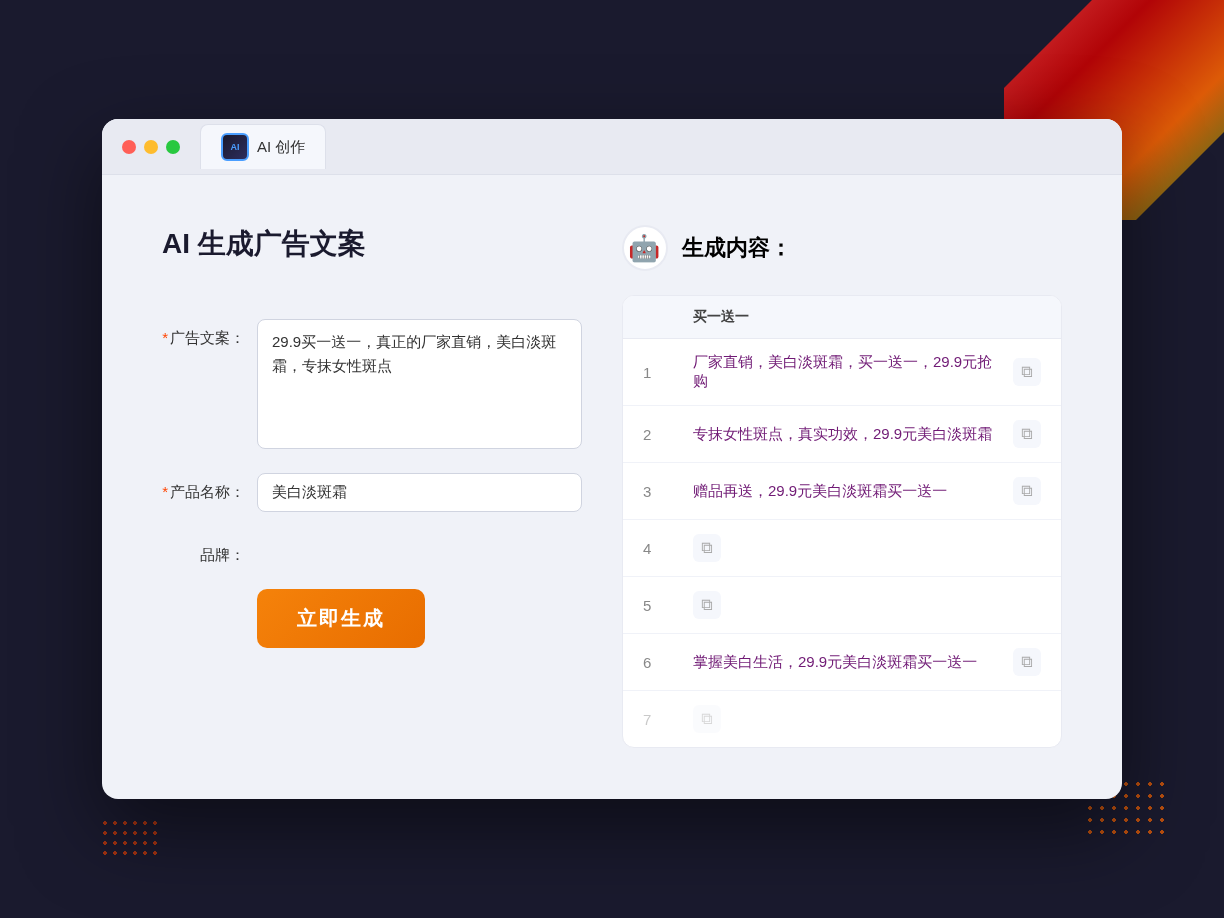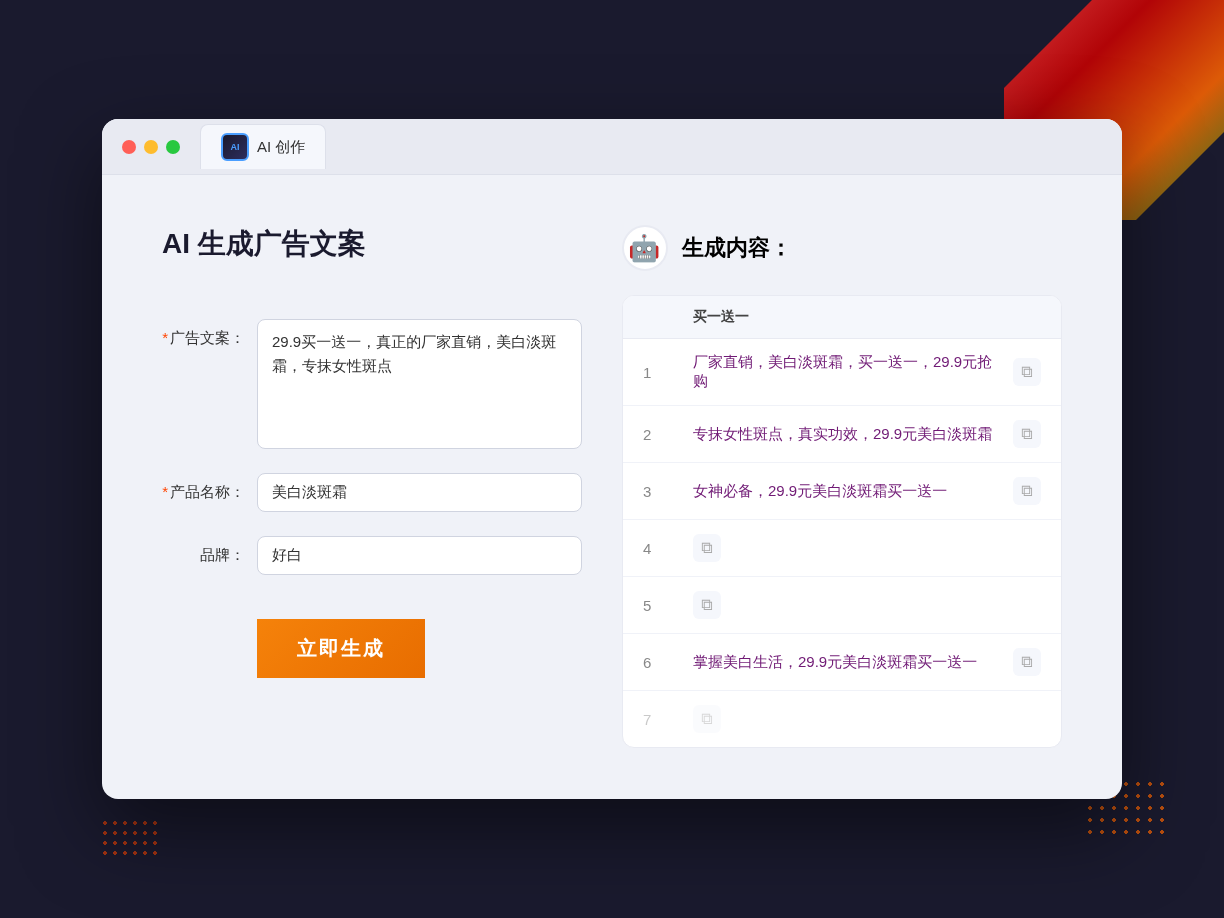--- a/index.html
+++ b/index.html
@@ -161,26 +161,25 @@
     .form-textarea {
       height: 130px;
       resize: none;
       line-height: 1.6;
     }
 
     .generate-btn {
       background: linear-gradient(135deg, #f5820a, #e86d00);
       color: #fff;
       border: none;
-      border-radius: 0;
+      border-radius: 10px;
       padding: 16px 40px;
       font-size: 20px;
       font-weight: bold;
       cursor: pointer;
-      margin-top: 20px;
       margin-left: 95px;
       letter-spacing: 2px;
       font-family: inherit;
     }
 
     
     .right-panel {
       flex: 1;
     }
 
@@ -306,21 +305,20 @@
           <span>产品名称：</span>
         </label>
         <input type="text" class="form-input" value="美白淡斑霜" style="">
       </div>
 
       
       <div class="form-row">
         <label class="form-label">
           <span>品牌：</span>
         </label>
-        <input type="text" class="form-input" value="好白" style="">
       </div>
 
       
       <button class="generate-btn">立即生成</button>
     </div>
 
     <div class="right-panel">
       <div class="result-header">
         <div class="robot-icon">
           <span class="robot-body">🤖</span>
@@ -340,21 +338,21 @@
       <div class="row-text">厂家直销，美白淡斑霜，买一送一，29.9元抢购</div>
       <div class="row-copy-btn" title="复制">⧉</div>
     </div>
             <div class="table-row-item">
       <div class="row-num">2</div>
       <div class="row-text">专抹女性斑点，真实功效，29.9元美白淡斑霜</div>
       <div class="row-copy-btn" title="复制">⧉</div>
     </div>
             <div class="table-row-item">
       <div class="row-num">3</div>
-      <div class="row-text">女神必备，29.9元美白淡斑霜买一送一</div>
+      <div class="row-text">赠品再送，29.9元美白淡斑霜买一送一</div>
       <div class="row-copy-btn" title="复制">⧉</div>
     </div>
             <div class="table-row-item">
       <div class="row-num">4</div>
       <div class="row-copy-btn" title="复制">⧉</div>
     </div>
             <div class="table-row-item">
       <div class="row-num">5</div>
       <div class="row-copy-btn" title="复制">⧉</div>
     </div>

